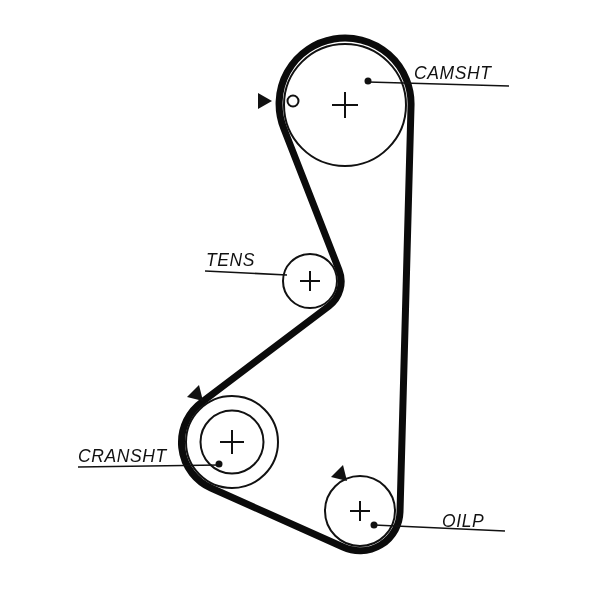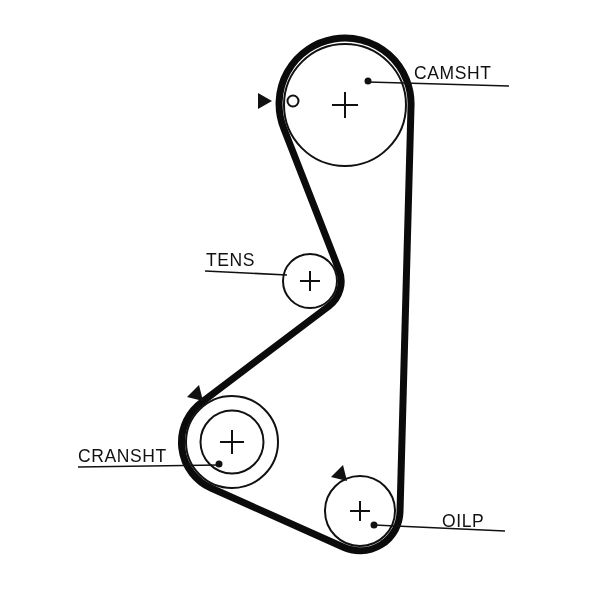--- a/index.html
+++ b/index.html
@@ -6,20 +6,21 @@
     margin: 0;
     padding: 0;
     background: #ffffff;
   }
   .stage {
     position: relative;
     width: 600px;
     height: 589px;
     background: #ffffff;
     overflow: hidden;
+    font-style: italic;
   }
   svg { display: block; }
   text.diagram-label {
     font-family: "Liberation Sans", "DejaVu Sans", sans-serif;
     font-size: 17.5px;
     fill: #111111;
     letter-spacing: 0.6px;
   }
   .thin {
     fill: none;

